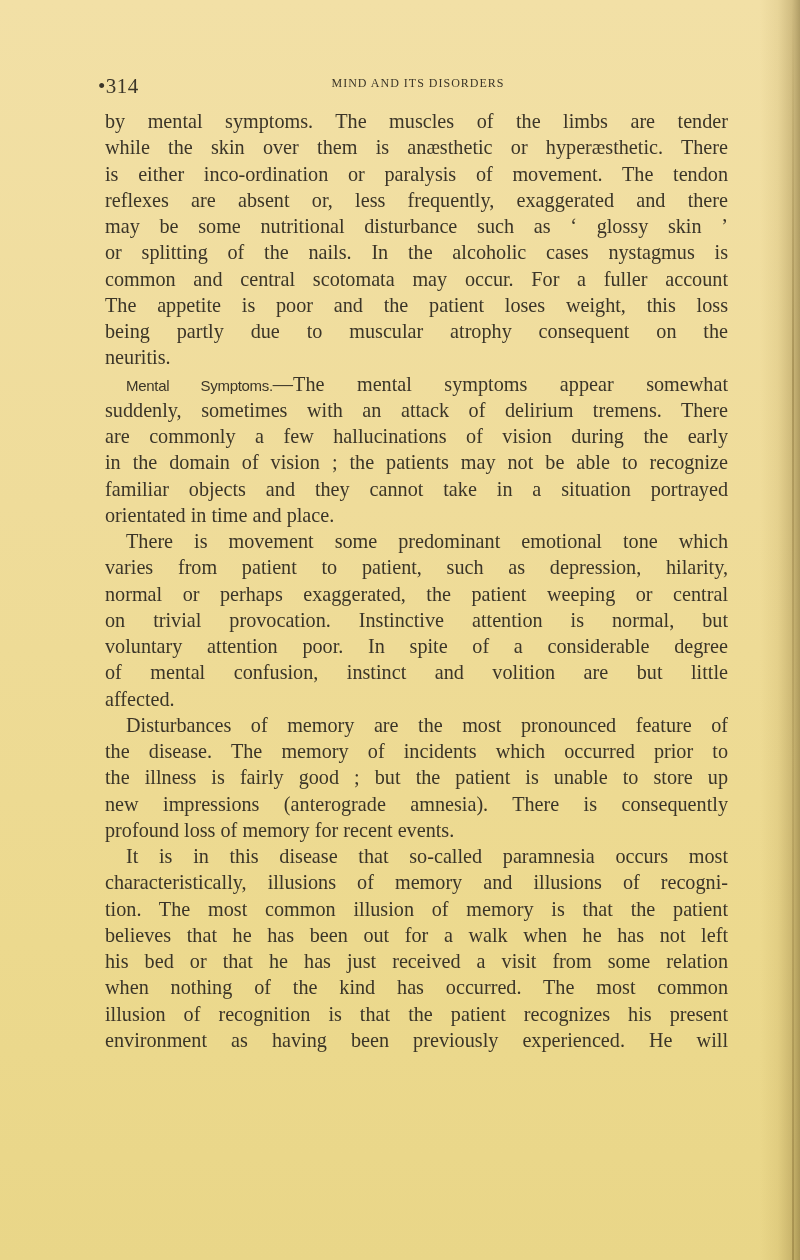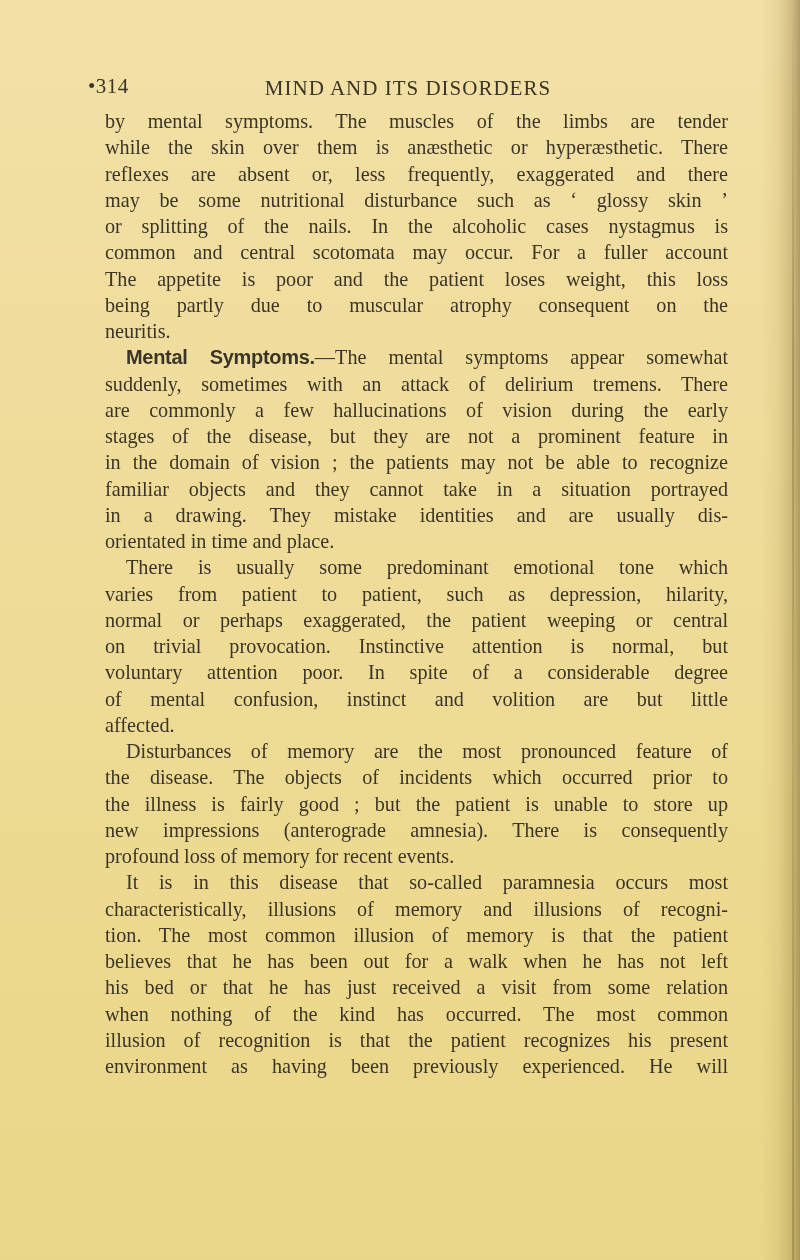--- a/index.html
+++ b/index.html
@@ -11,72 +11,71 @@
   }
   .page-edge {
     position: absolute; top: 0; right: 0; width: 40px; height: 1260px;
     background: linear-gradient(90deg, rgba(0,0,0,0) 0%, rgba(140,110,40,0.10) 45%, rgba(120,95,35,0.28) 80%, rgba(95,75,25,0.45) 100%);
   }
   .page-edge-line {
     position: absolute; top: 0; right: 6px; width: 2px; height: 1260px;
     background: linear-gradient(180deg, rgba(120,95,40,0.0), rgba(110,88,35,0.35) 30%, rgba(110,88,35,0.15) 60%, rgba(110,88,35,0.35) 100%);
   }
   .header {
-    position: absolute; top: 74px; left: 88px; width: 630px; height: 28px;
+    position: absolute; top: 74px; left: 98px; width: 630px; height: 28px;
     font-size: 19px; letter-spacing: 0.5px;
   }
   .page-number { position: absolute; left: 0; top: 0; font-size: 21px; }
-  .running-title { position: absolute; left: 0; right: 0; top: 2px; text-align: center; font-size: 21px; letter-spacing: 1px; padding-left: 10px; }
+  .running-title { position: absolute; left: 0; right: 0; top: 2px; text-align: center; font-size: 12px; letter-spacing: 1px; padding-left: 10px; }
   .body-text {
     position: absolute; top: 108px; left: 105px; width: 623px;
     font-size: 20.2px; line-height: 26.25px;
   }
   .line { display: block; height: 26.25px; white-space: nowrap; text-align: justify; text-align-last: justify; }
   .line.last { text-align-last: left; font-family: Liberation Serif, serif; }
   .line.indent { padding-left: 21px; }
-  .heading-run { font-family: "Liberation Sans", "DejaVu Sans", sans-serif; font-weight: bold; font-size: 20px; letter-spacing: -0.3px; }
+  .heading-run { font-family: "Liberation Sans", "DejaVu Sans", sans-serif; font-weight: normal; font-size: 15px; letter-spacing: -0.3px; }
 </style>
 </head>
 <body>
 
 <div class="page-edge"></div>
 <div class="page-edge-line"></div>
 
 <div class="header">
   <span class="page-number">•314</span>
   <div class="running-title">MIND AND ITS DISORDERS</div>
 </div>
 
 <div class="body-text">
   <span class="line">by mental symptoms.  The muscles of the limbs are tender</span>
   <span class="line">while the skin over them is anæsthetic or hyperæsthetic.  There</span>
+  <span class="line">is either inco-ordination or paralysis of movement.  The tendon</span>
   <span class="line">reflexes are absent or, less frequently, exaggerated and there</span>
   <span class="line">may be some nutritional disturbance such as ‘ glossy skin ’</span>
   <span class="line">or splitting of the nails.  In the alcoholic cases nystagmus is</span>
   <span class="line">common and central scotomata may occur.  For a fuller account</span>
   <span class="line">The appetite is poor and the patient loses weight, this loss</span>
   <span class="line">being partly due to muscular atrophy consequent on the</span>
   <span class="line last">neuritis.</span>
   <span class="line indent"><span class="heading-run">Mental Symptoms.</span><span>—The mental symptoms appear somewhat</span></span>
   <span class="line">suddenly, sometimes with an attack of delirium tremens.  There</span>
   <span class="line">are commonly a few hallucinations of vision during the early</span>
-  <span class="line">stages of the disease, but they are not a prominent feature in</span>
   <span class="line">in the domain of vision ; the patients may not be able to recognize</span>
   <span class="line">familiar objects and they cannot take in a situation portrayed</span>
-  <span class="line">in a drawing.  They mistake identities and are usually dis-</span>
   <span class="line last">orientated in time and place.</span>
-  <span class="line indent">There is usually some predominant emotional tone which</span>
+  <span class="line indent">There is movement some predominant emotional tone which</span>
   <span class="line">varies from patient to patient, such as depression, hilarity,</span>
   <span class="line">normal or perhaps exaggerated, the patient weeping or central</span>
   <span class="line">on trivial provocation.  Instinctive attention is normal, but</span>
   <span class="line">voluntary attention poor.  In spite of a considerable degree</span>
   <span class="line">of mental confusion, instinct and volition are but little</span>
   <span class="line last">affected.</span>
   <span class="line indent">Disturbances of memory are the most pronounced feature of</span>
-  <span class="line">the disease.  The objects of incidents which occurred prior to</span>
+  <span class="line">the disease.  The memory of incidents which occurred prior to</span>
   <span class="line">the illness is fairly good ; but the patient is unable to store up</span>
   <span class="line">new impressions (anterograde amnesia).  There is consequently</span>
   <span class="line last">profound loss of memory for recent events.</span>
   <span class="line indent">It is in this disease that so-called paramnesia occurs most</span>
   <span class="line">characteristically, illusions of memory and illusions of recogni-</span>
   <span class="line">tion.  The most common illusion of memory is that the patient</span>
   <span class="line">believes that he has been out for a walk when he has not left</span>
   <span class="line">his bed or that he has just received a visit from some relation</span>
   <span class="line">when nothing of the kind has occurred.  The most common</span>
   <span class="line">illusion of recognition is that the patient recognizes his present</span>

